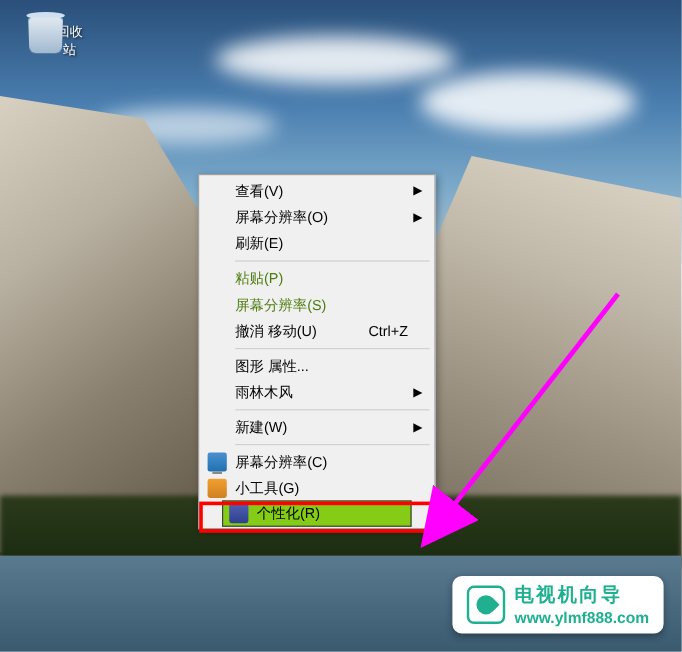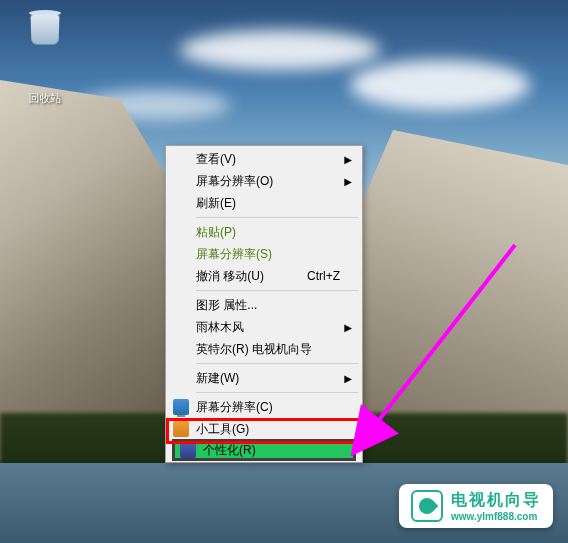--- a/index.html
+++ b/index.html
@@ -34,22 +34,22 @@
       background: linear-gradient(200deg, #e0d8c8 0%, #c0b8a8 30%, #9a9080 60%, #6a6050 100%);
       clip-path: polygon(30% 0, 100% 10%, 100% 100%, 0 100%, 0 50%);
     }
     .trees { position: absolute; bottom: 70px; left: 0; right: 0; height: 60px;
       background: linear-gradient(to bottom, #2a3a1a 0%, #1a2a10 100%); filter: blur(2px); }
     .water { position: absolute; bottom: 0; left: 0; right: 0; height: 80px;
       background: linear-gradient(to bottom, #5a7a90 0%, #4a6a80 50%, #3a5a70 100%); }
     
     .desktop-icon {
       position: absolute; top: 5px; left: 20px; width: 50px;
-      display: flex; flex-direction: column; align-items: center;
-      color: #fff; text-shadow: 1px 1px 2px rgba(0,0,0,0.8); gap: 42px;
+      display: flex; flex-direction: row; align-items: flex-end;
+      color: #fff; text-shadow: 1px 1px 2px rgba(0,0,0,0.8);
     }
     .recycle-bin { width: 36px; height: 40px; margin-bottom: 4px; position: relative; }
     .bin-body {
       position: absolute; bottom: 0; left: 4px; width: 28px; height: 30px;
       background: linear-gradient(to bottom, #e0e8f0 0%, #c0d0e0 50%, #a0b8d0 100%);
       border-radius: 3px 3px 6px 6px; transform: perspective(40px) rotateX(-5deg);
     }
     .bin-lid { position: absolute; top: 5px; left: 2px; width: 32px; height: 6px;
       background: #d0e0f0; border-radius: 50%; }
     .icon-label { font-size: 11px; text-align: center; }
@@ -58,21 +58,21 @@
       position: absolute; top: 145px; left: 165px; width: 198px;
       background: #f0f0f0; border: 1px solid #a0a0a0;
       box-shadow: 2px 2px 6px rgba(0,0,0,0.3);
       padding: 2px;
     }
     .menu-item {
       display: flex; align-items: center; height: 22px;
       padding: 0 20px 0 28px; position: relative; cursor: default;
     }
     .menu-item.disabled { color: #4d7c0f; }
-    .menu-item.hover { background: #22c55e; border: 3px solid #404040; margin: -1px 4px; }
+    .menu-item.hover { background: #84cc16; border: 1px solid #404040; margin: -1px 17px; }
     .menu-label { flex: 1; white-space: nowrap; }
     .menu-shortcut { margin-left: auto; padding-left: 20px; }
     .menu-arrow { position: absolute; right: 8px; font-size: 10px; }
     .menu-sep { height: 1px; background: #d0d0d0; margin: 3px 2px 3px 28px; }
     .menu-icon { position: absolute; left: 5px; width: 16px; height: 16px; }
     .icon-monitor { background: linear-gradient(#4a90d0, #2070b0); border-radius: 2px; }
     .icon-gadget { background: linear-gradient(#f0a030, #d08020); border-radius: 2px; }
     .icon-personalize { background: linear-gradient(#5060b0, #304090); border-radius: 2px; }
     .icon-monitor::after { content:''; position:absolute; bottom:-2px; left:4px; width:8px; height:2px; background:#888; }
     
@@ -92,21 +92,21 @@
       display: flex; align-items: center; gap: 8px;
       box-shadow: 0 2px 6px rgba(0,0,0,0.3);
     }
     .wm-logo {
       width: 32px; height: 32px; border: 2px solid #20b090; border-radius: 6px;
       display: flex; align-items: center; justify-content: center;
     }
     .wm-leaf { width: 16px; height: 16px; background: #20b090; border-radius: 50% 0 50% 50%; transform: rotate(45deg); }
     .wm-text { display: flex; flex-direction: column; }
     .wm-title { font-size: 16px; color: #20b090; font-weight: bold; letter-spacing: 2px; }
-    .wm-url { font-size: 10px; color: #20b090; font-weight: bold; }
+    .wm-url { font-size: 13px; color: #20b090; font-weight: bold; }
   </style>
 </head>
 <body>
 
 <div class="sky"></div>
 <div class="cloud c1"></div>
 <div class="cloud c2"></div>
 <div class="cloud c3"></div>
 <div class="mountain-left"></div>
 <div class="mountain-right"></div>
@@ -145,23 +145,20 @@
     <span class="menu-shortcut">Ctrl+Z</span>
   </div>
   <div class="menu-sep"></div>
   <div class="menu-item">
     <span class="menu-label">图形 属性...</span>
   </div>
   <div class="menu-item">
     <span class="menu-label">雨林木风</span>
     <span class="menu-arrow">▶</span>
   </div>
-  <div class="menu-item">
-    <span class="menu-label">英特尔(R) 电视机向导</span>
-  </div>
   <div class="menu-sep"></div>
   <div class="menu-item">
     <span class="menu-label">新建(W)</span>
     <span class="menu-arrow">▶</span>
   </div>
   <div class="menu-sep"></div>
   <div class="menu-item">
     <span class="menu-icon icon-monitor"></span>
     <span class="menu-label">屏幕分辨率(C)</span>
   </div>

